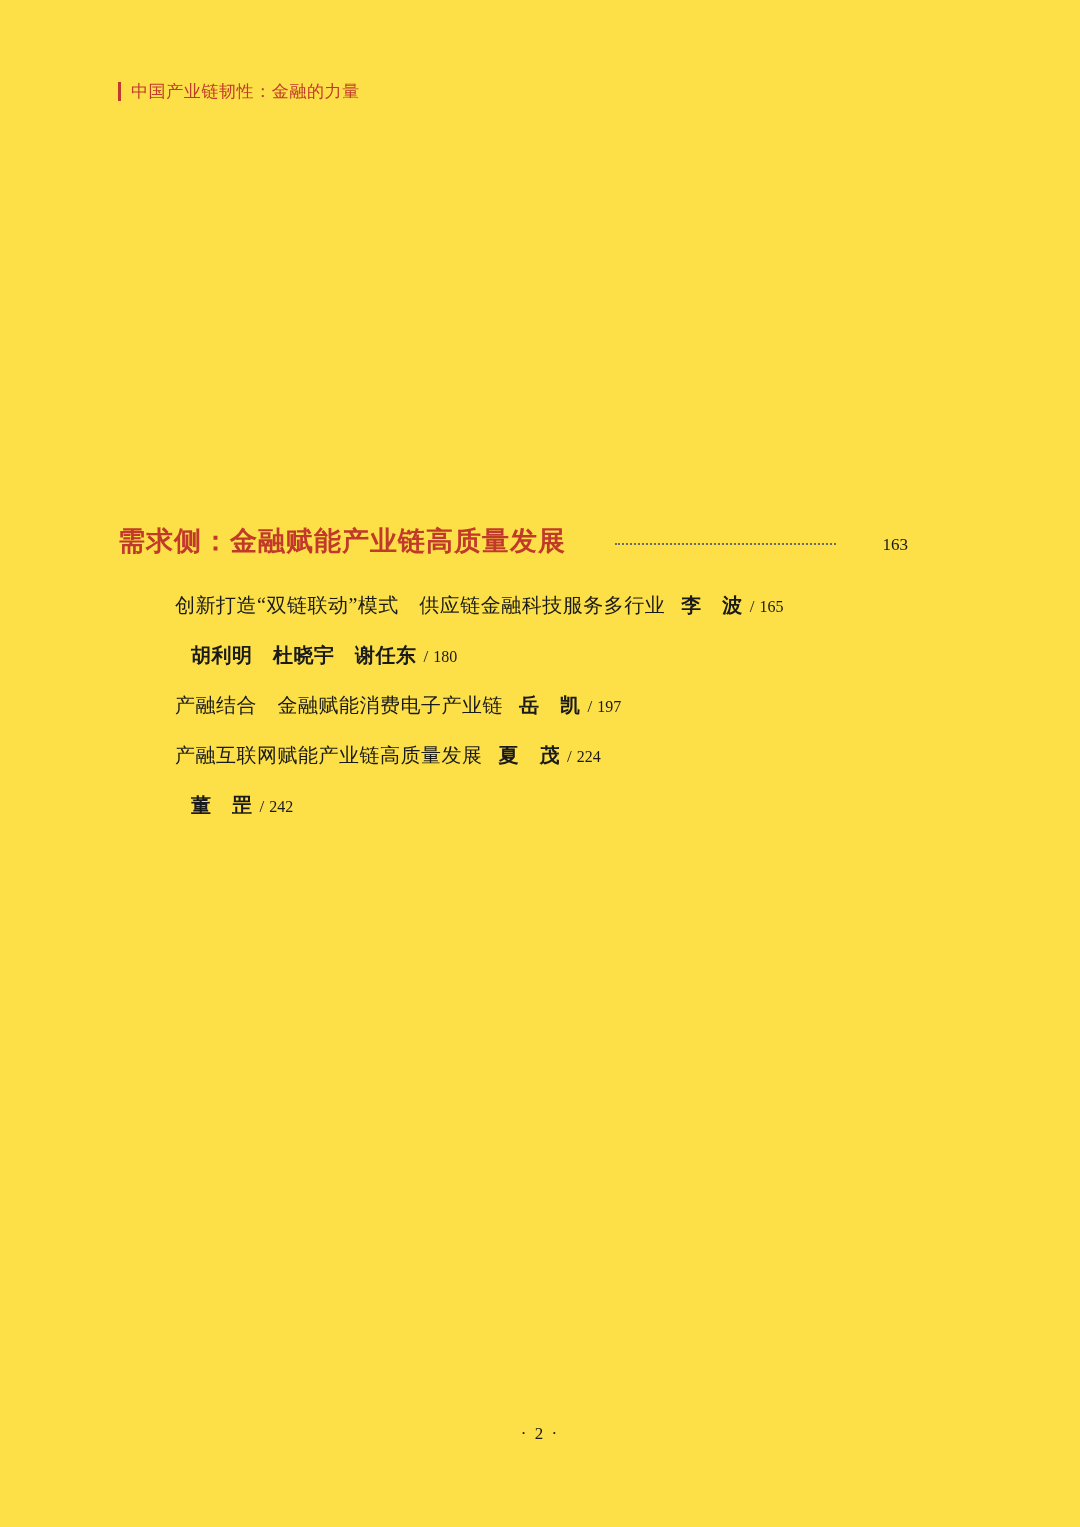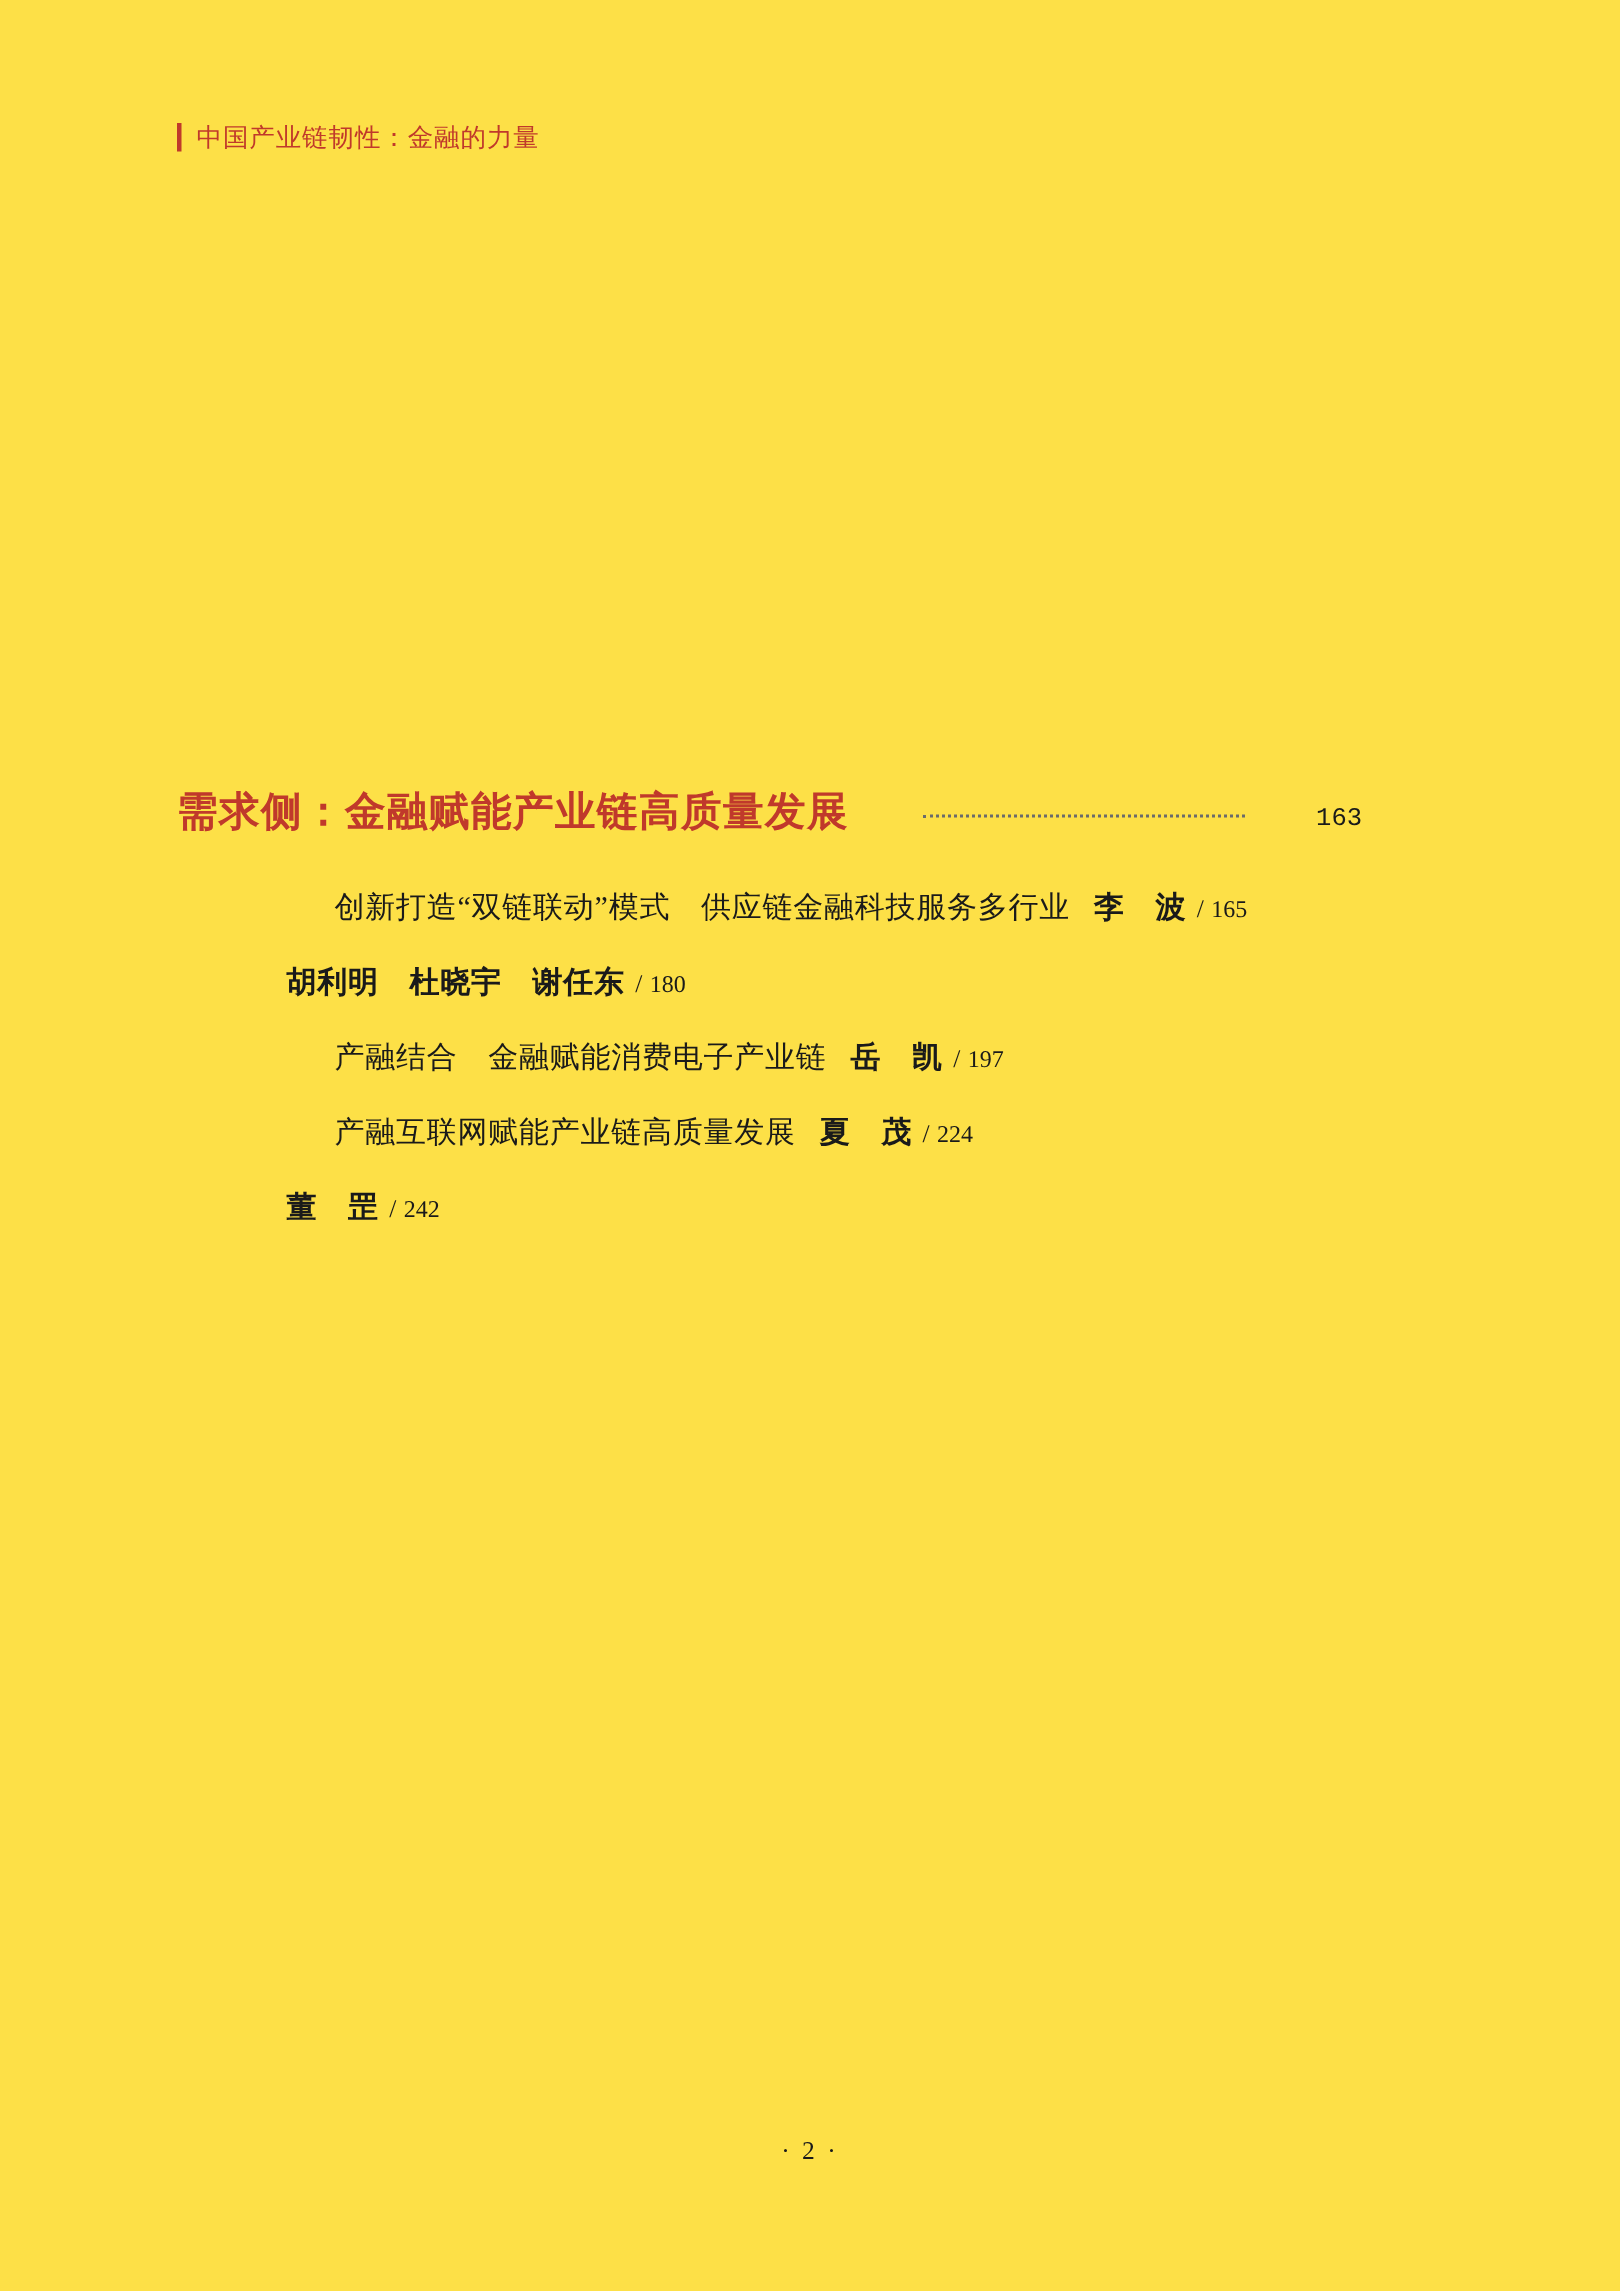--- a/index.html
+++ b/index.html
@@ -59,21 +59,21 @@
     flex: 1;
     margin: 0 10px 0 12px;
     height: 1px;
     position: relative;
     top: -5px;
     border-bottom: 2px dotted #6b6b6b;
   }
   .toc-section-page {
     font-size: 17px;
     color: #1a1a1a;
-    font-family: Liberation Mono, monospace;
+    font-family: Liberation Serif, serif;
     white-space: nowrap;
   }
 
   
   .toc-entries {
     position: absolute;
     left: 175px;
     top: 592px;
     width: 760px;
   }
@@ -81,21 +81,20 @@
     display: flex;
     align-items: baseline;
     margin-bottom: 23px;
     font-size: 20px;
     color: #1a1a1a;
     line-height: 1.35;
     white-space: pre;
   }
   .entry-title {
     letter-spacing: 0.5px;
-    margin-left: 48px;
   }
   .entry-authors {
     letter-spacing: 0.5px;
     margin-left: 16px;
     font-weight: bold;
   }
   .entry-sep {
     margin: 0 5px 0 7px;
     font-size: 17px;
   }

